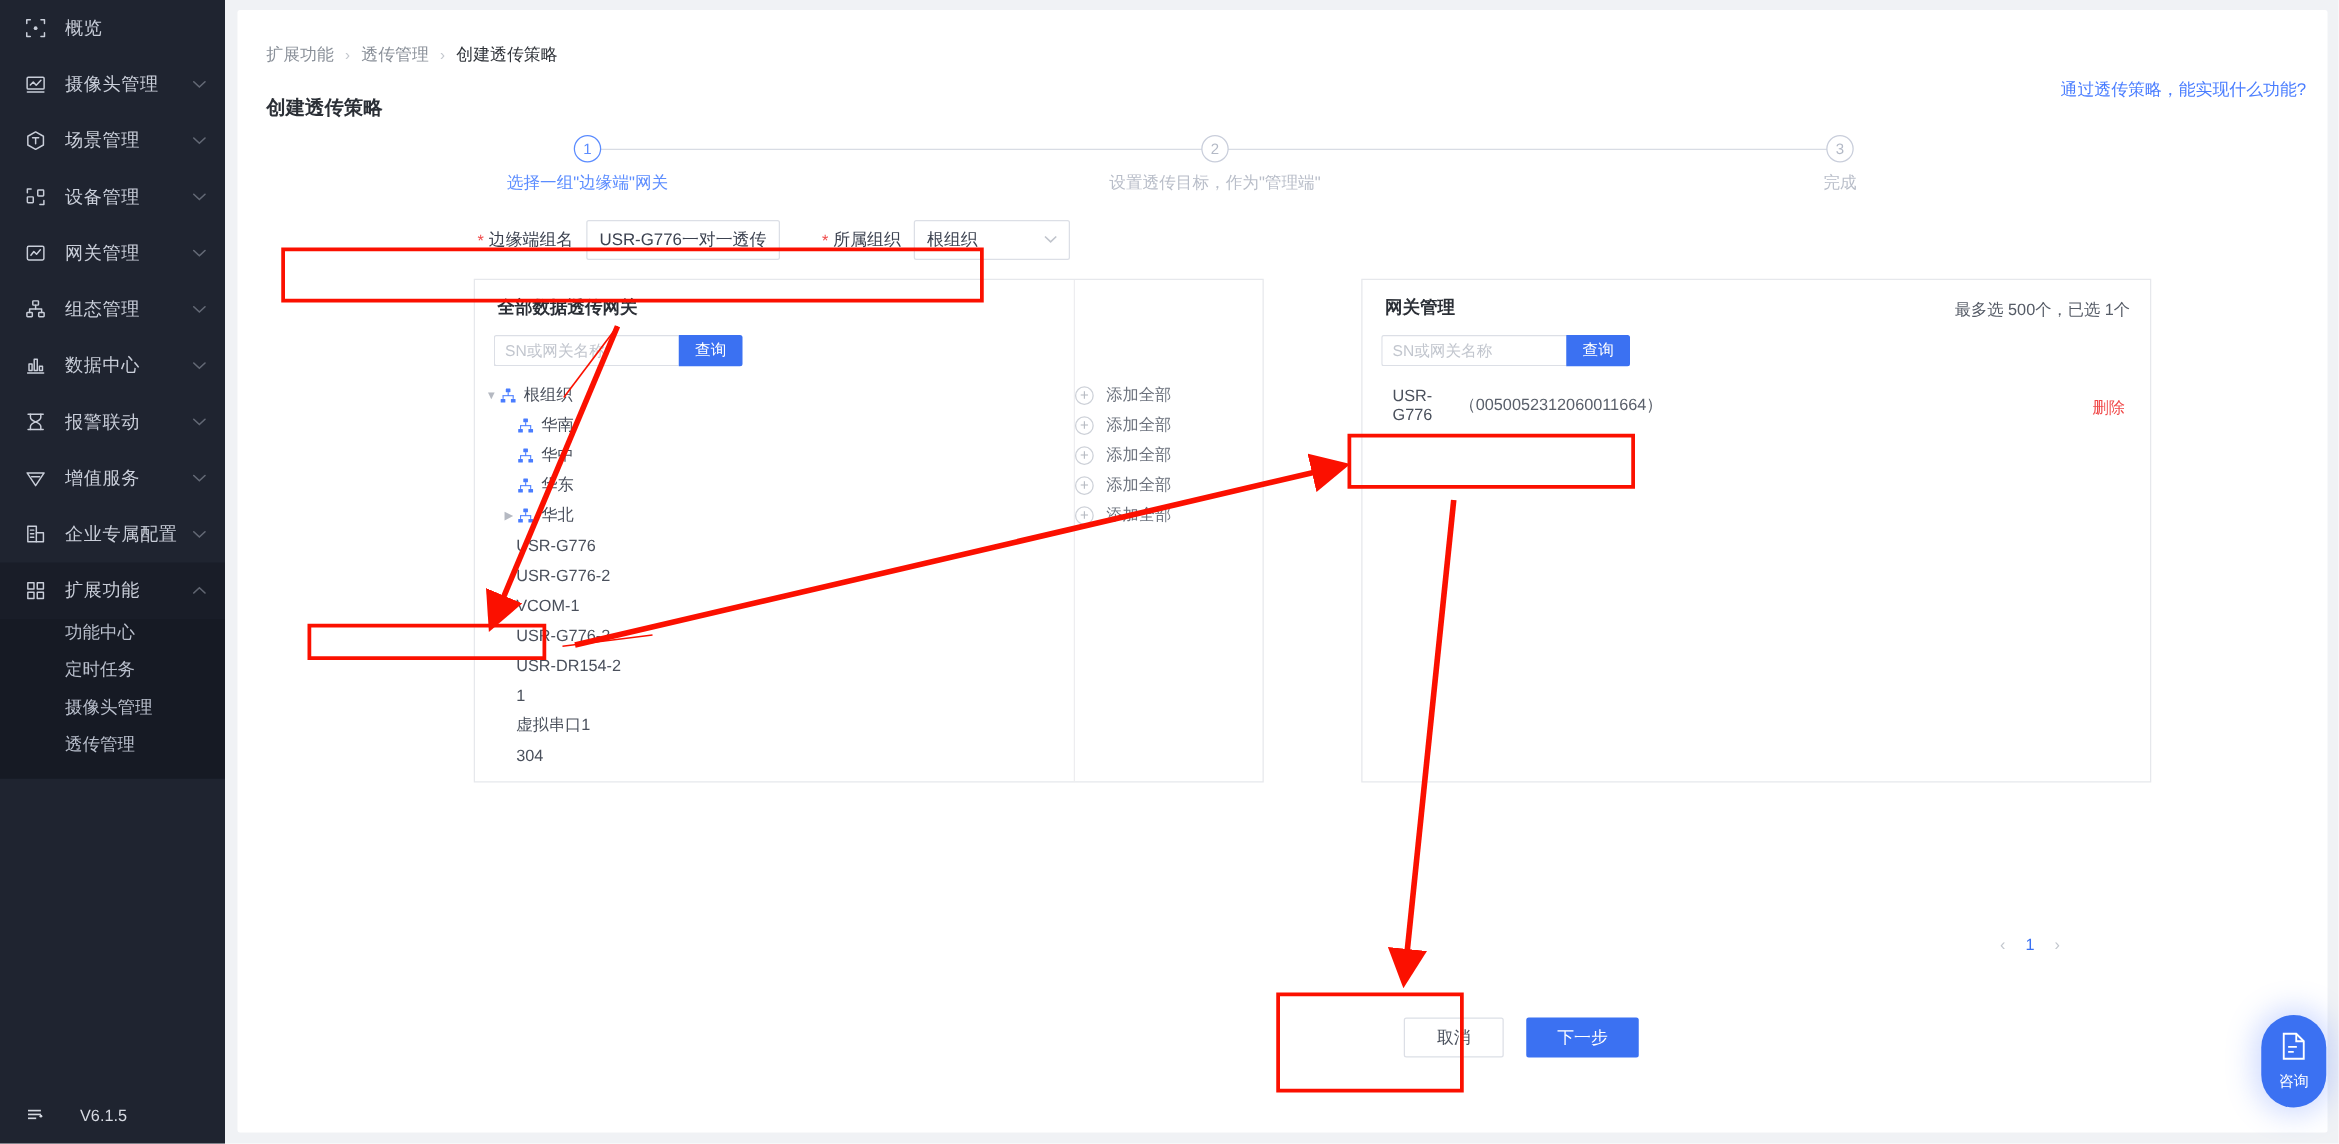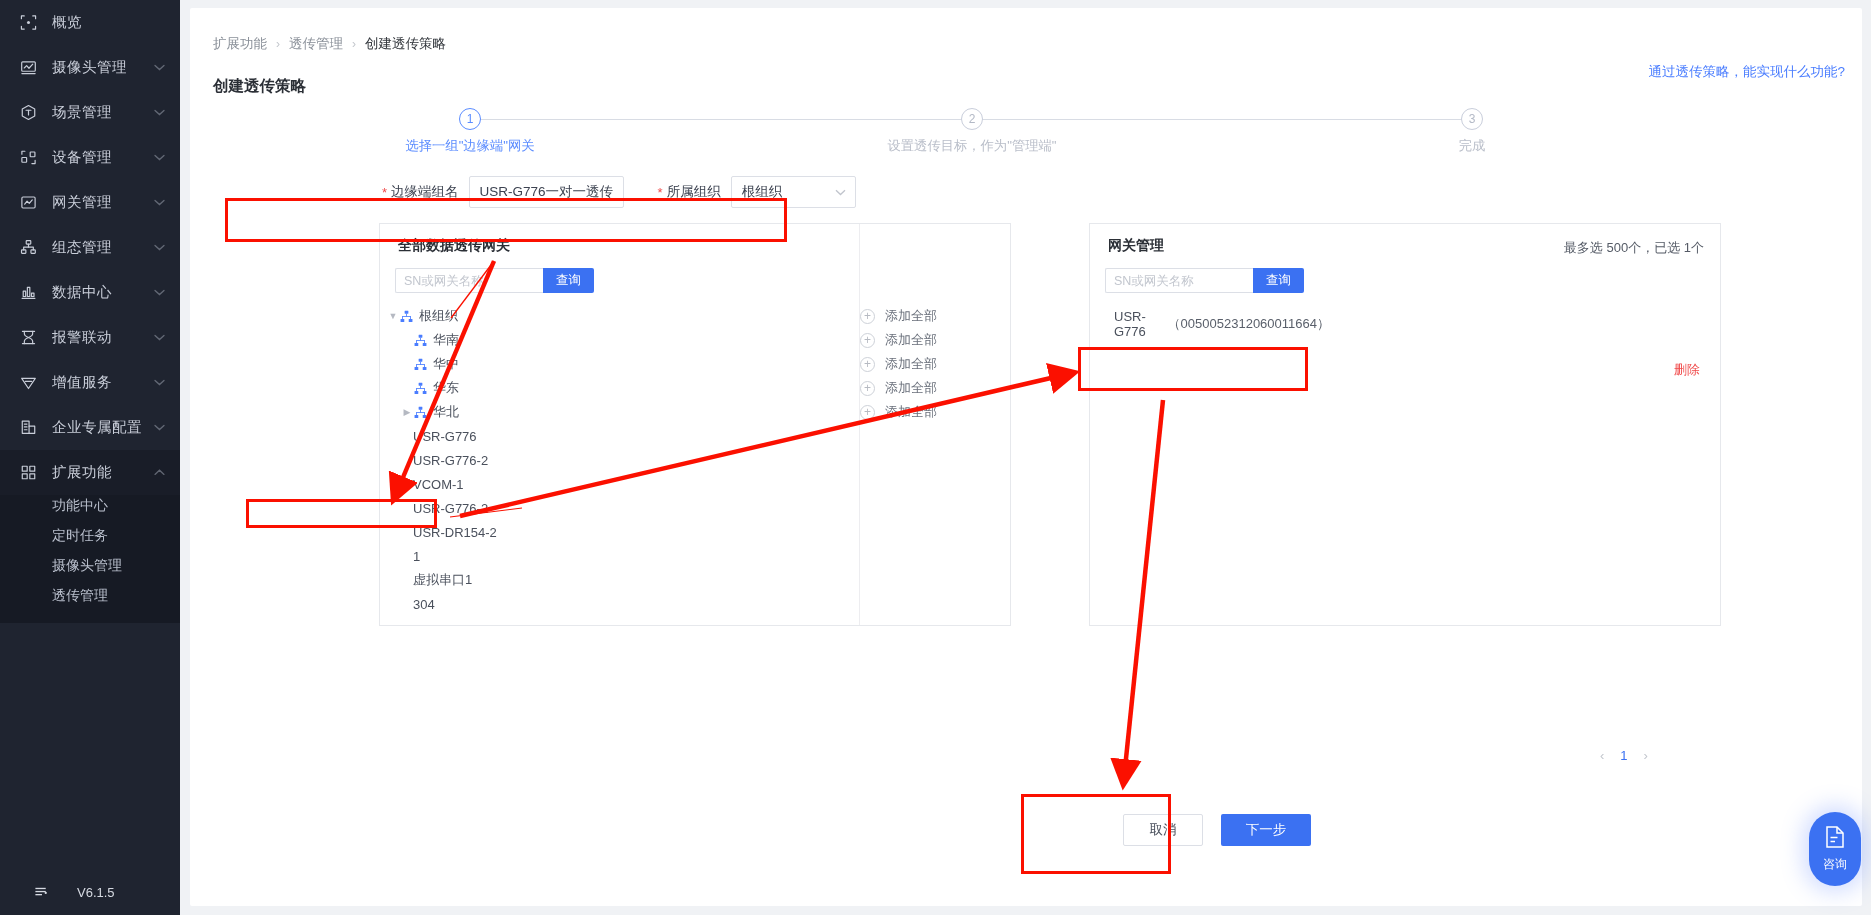--- a/index.html
+++ b/index.html
@@ -40,21 +40,21 @@
   .nav-item.expanded { background: #191d28; }
   .sub-wrap { background: #161a24; padding: 2px 0 6px 0; }
   .sub-item {
     height: 30px; display: flex; align-items: flex-start;
     padding-left: 52px; font-size: 14px; color: #b9bfcc;
     cursor: pointer;
   }
   .sub-item.active { color: #b9bfcc; }
   .sidebar-footer {
     position: absolute; bottom: 0; left: 0; width: 180px; height: 46px;
-    display: flex; align-items: center; padding-left: 31px;
+    display: flex; align-items: center; padding-left: 18px;
     color: #d6dae2; font-size: 13px;
   }
   .sidebar-footer .ico { width:20px; height:20px; margin-right:26px; display:flex;align-items:center;justify-content:center;}
 
   
   .main {
     flex: 1; height: 915px; background: #f0f2f5;
     position: relative;
     padding: 0;
   }
@@ -192,21 +192,21 @@
     font-size: 26px; color: #d8dbe1; cursor: pointer; user-select: none;
   }
 
   .sel-item {
     position: absolute; left: 12px; top: 85px;
     width: 228px; height: 30px; display: flex; align-items: center;
     padding-left: 12px; font-size: 13px; color: #4a505c;
   }
   .sel-del {
     position: absolute; right: 20px; top: 93px;
-    font-size: 13px; color: #f04a4a; cursor: pointer; margin-top: 44px;
+    font-size: 13px; color: #f04a4a; cursor: pointer;
   }
   .pager {
     position: absolute; left: 1410px; top: 740px;
     display: flex; align-items: center; gap: 16px;
     font-size: 13px;
   }
   .pager .parrow { color: #c3c7ce; cursor: pointer; font-size: 13px; }
   .pager .pnum { color: #3b71f2; cursor: pointer; }
 
   

